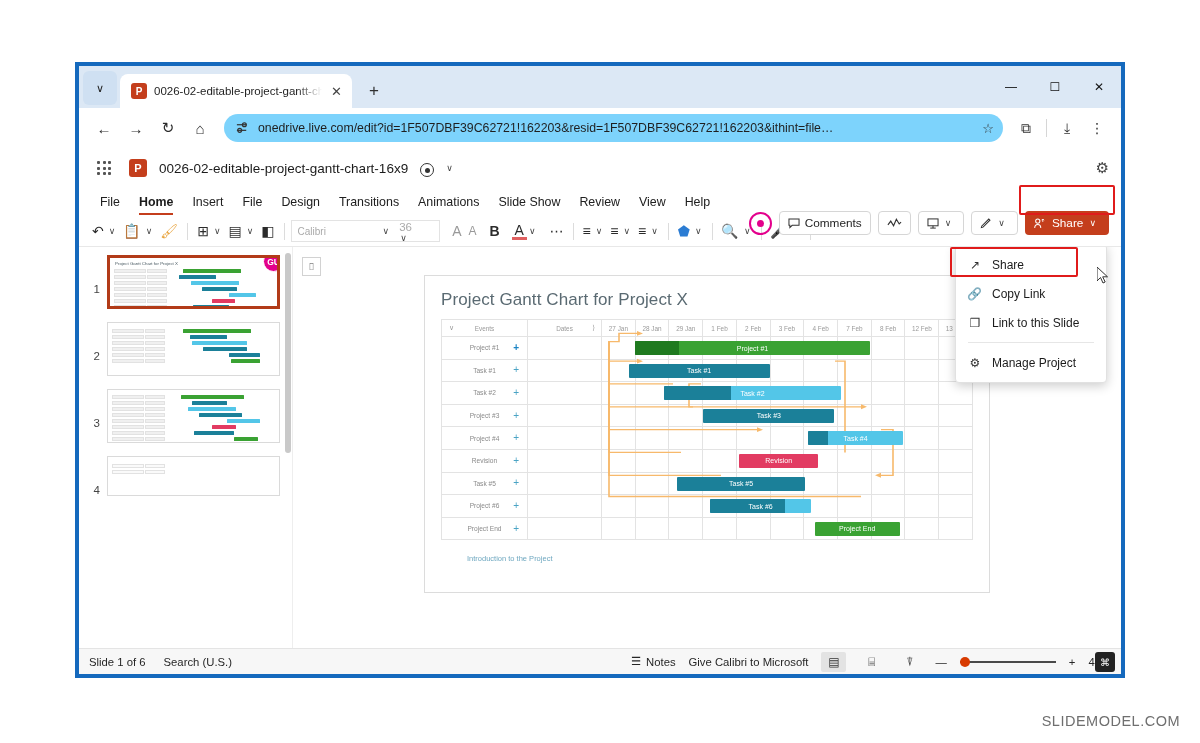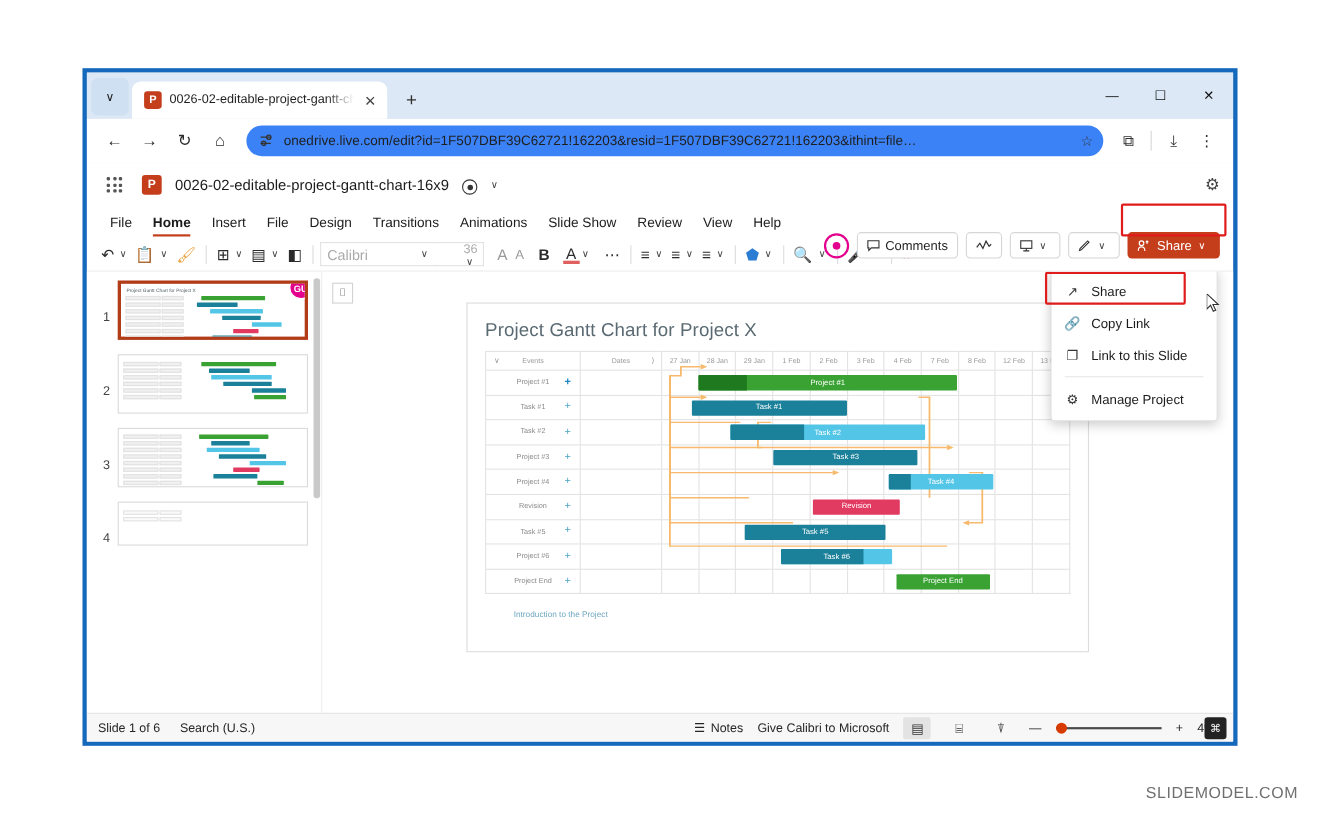--- a/index.html
+++ b/index.html
@@ -74,21 +74,21 @@
     height: 40px; background: #ffffff;
     display: flex; align-items: center; gap: 2px;
     padding: 0 10px;
   }
   .navbtn {
     width: 30px; height: 30px; border-radius: 50%;
     display: flex; align-items: center; justify-content: center;
     font-size: 15px; color: #2c2c2c;
   }
   .omnibox {
-    flex: 1; height: 28px; background: #3b82f6;
+    flex: 1; height: 28px; background: #7dd3fc;
     border-radius: 14px; margin: 0 7px;
     display: flex; align-items: center; gap: 8px;
     padding: 0 9px 0 11px;
   }
   .omnibox .url {
     flex: 1; font-size: 12.3px; color: #1f1f1f;
     white-space: nowrap; overflow: hidden;
   }
   .star { font-size: 13px; color: #333; }
   .tr-icon {
@@ -172,25 +172,25 @@
   .fmtbar {
     height: 31px; display: flex; align-items: center;
     padding: 0 10px; gap: 1px; border-bottom: 1px solid #e8e8e8;
   }
   .ft { display: flex; align-items: center; font-size: 14px; color: #2b2b2b; padding: 0 3px; height: 24px; }
   .ftc { font-size: 9px; color: #444; padding: 0 4px 0 1px; }
   .sep { width: 1px; height: 17px; background: #dcdcdc; margin: 0 5px; }
   .fontname {
     width: 106px; height: 22px; border: 1px solid #e3e3e3; border-right: none;
     display: flex; align-items: center; padding: 0 6px;
-    font-size: 13px; color: #aaa;
+    font-size: 10px; color: #aaa;
   }
   .fontsize {
     width: 46px; height: 22px; border: 1px solid #e3e3e3; border-left: none;
-    display: flex; align-items: flex-end; justify-content: space-between;
+    display: flex; align-items: flex-start; justify-content: space-between;
     padding: 0 5px; font-size: 11.5px; color: #aaa; flex-direction: column;
   }
 
   
   .mainarea { flex: 1; display: flex; background: #fff; overflow: hidden; position: relative; }
 
   
   .thumbpane {
     width: 213px; background: #fff; position: relative;
     padding-top: 8px; overflow: hidden;

